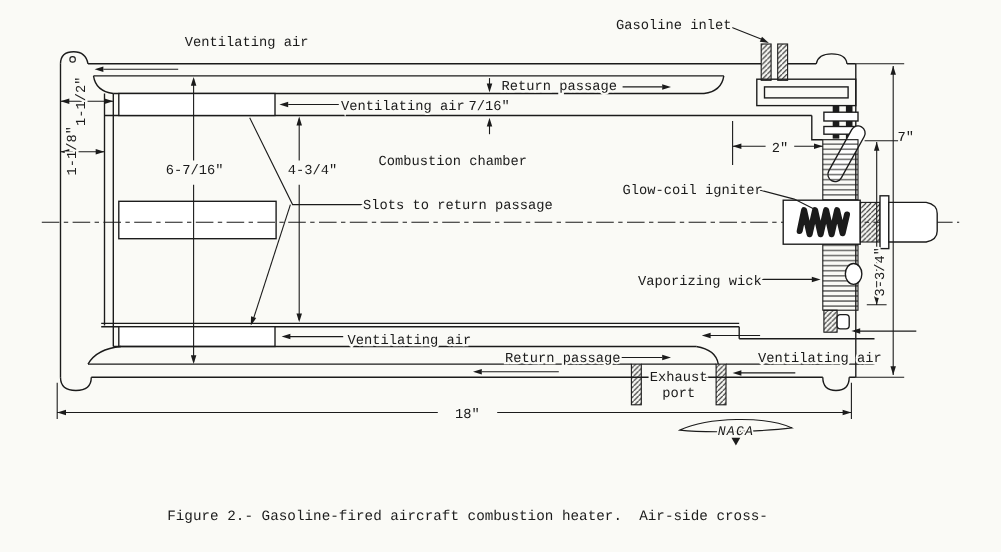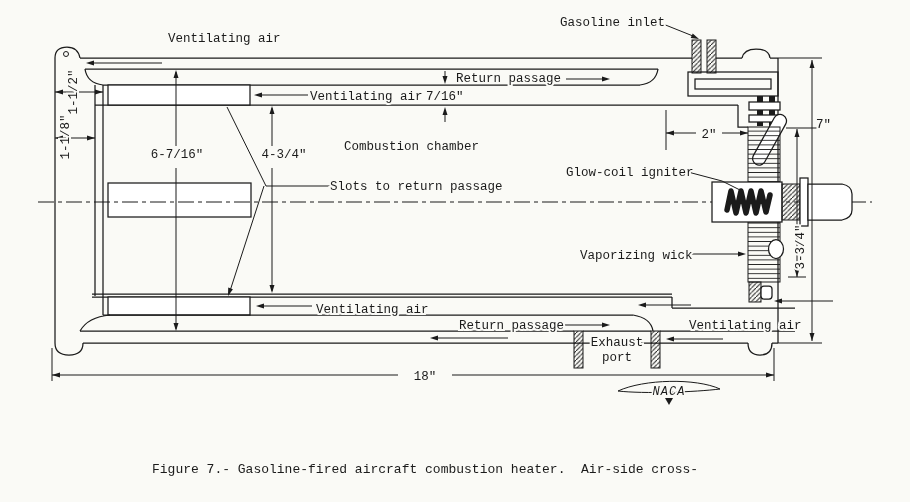--- a/index.html
+++ b/index.html
@@ -202,17 +202,17 @@
   <text x="284" y="158" text-anchor="middle">4-3/4"</text>
   <text x="709" y="138" text-anchor="middle">2"</text>
   <text x="816" y="128">7"</text>
   <text x="425" y="380" text-anchor="middle">18"</text>
   <text transform="rotate(-90 804 247)" x="804" y="247" text-anchor="middle">3-3/4"</text>
   <text transform="rotate(-90 77 92)" x="77" y="92" text-anchor="middle">1-1/2"</text>
   <text transform="rotate(-90 69 137)" x="69" y="137" text-anchor="middle">1-1/8"</text>
 </svg>
 
 <div id="caption">
-  <div class="cap-line">Figure 7.- Gasoline-fired aircraft combustion heater.  Air-side cross-</div>
+  <div class="cap-line">Figure 2.- Gasoline-fired aircraft combustion heater.  Air-side cross-</div>
   
   
   
 </div>
 
 </body></html>

